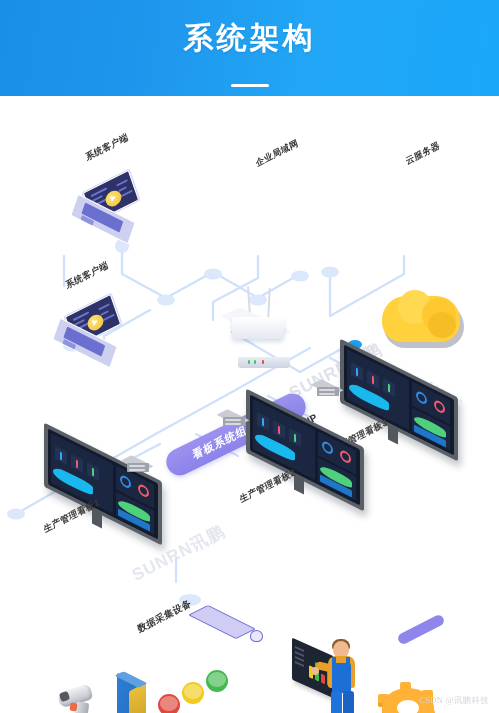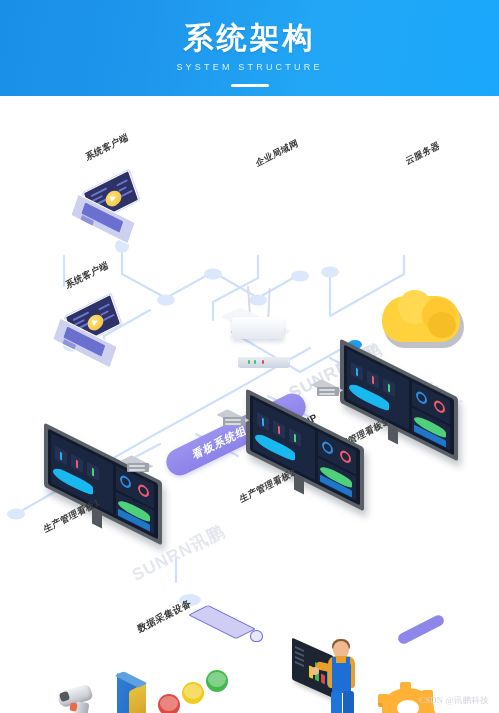--- a/index.html
+++ b/index.html
@@ -336,21 +336,20 @@
     color:#d2d5dc; font-size:8.5px; letter-spacing:.3px; white-space:nowrap;font-family:Liberation Serif, serif;
   }
 </style>
 </head>
 <body>
 
 <div id="page">
 
   <div class="header">
     <div class="header-title">系统架构</div>
-    <div class="header-sub">SYSTEM STRUCTURE</div>
     <div class="header-rule"></div>
   </div>
   <div class="header-notch"></div>
 
   <div class="canvas">
 
     <svg class="net" viewBox="0 0 499 617">
       <g fill="none" stroke="#cfe0fa" stroke-width="2.2" stroke-linejoin="round" stroke-linecap="round">
 
         <path d="M122 148 L122 178 L166 202"></path>

